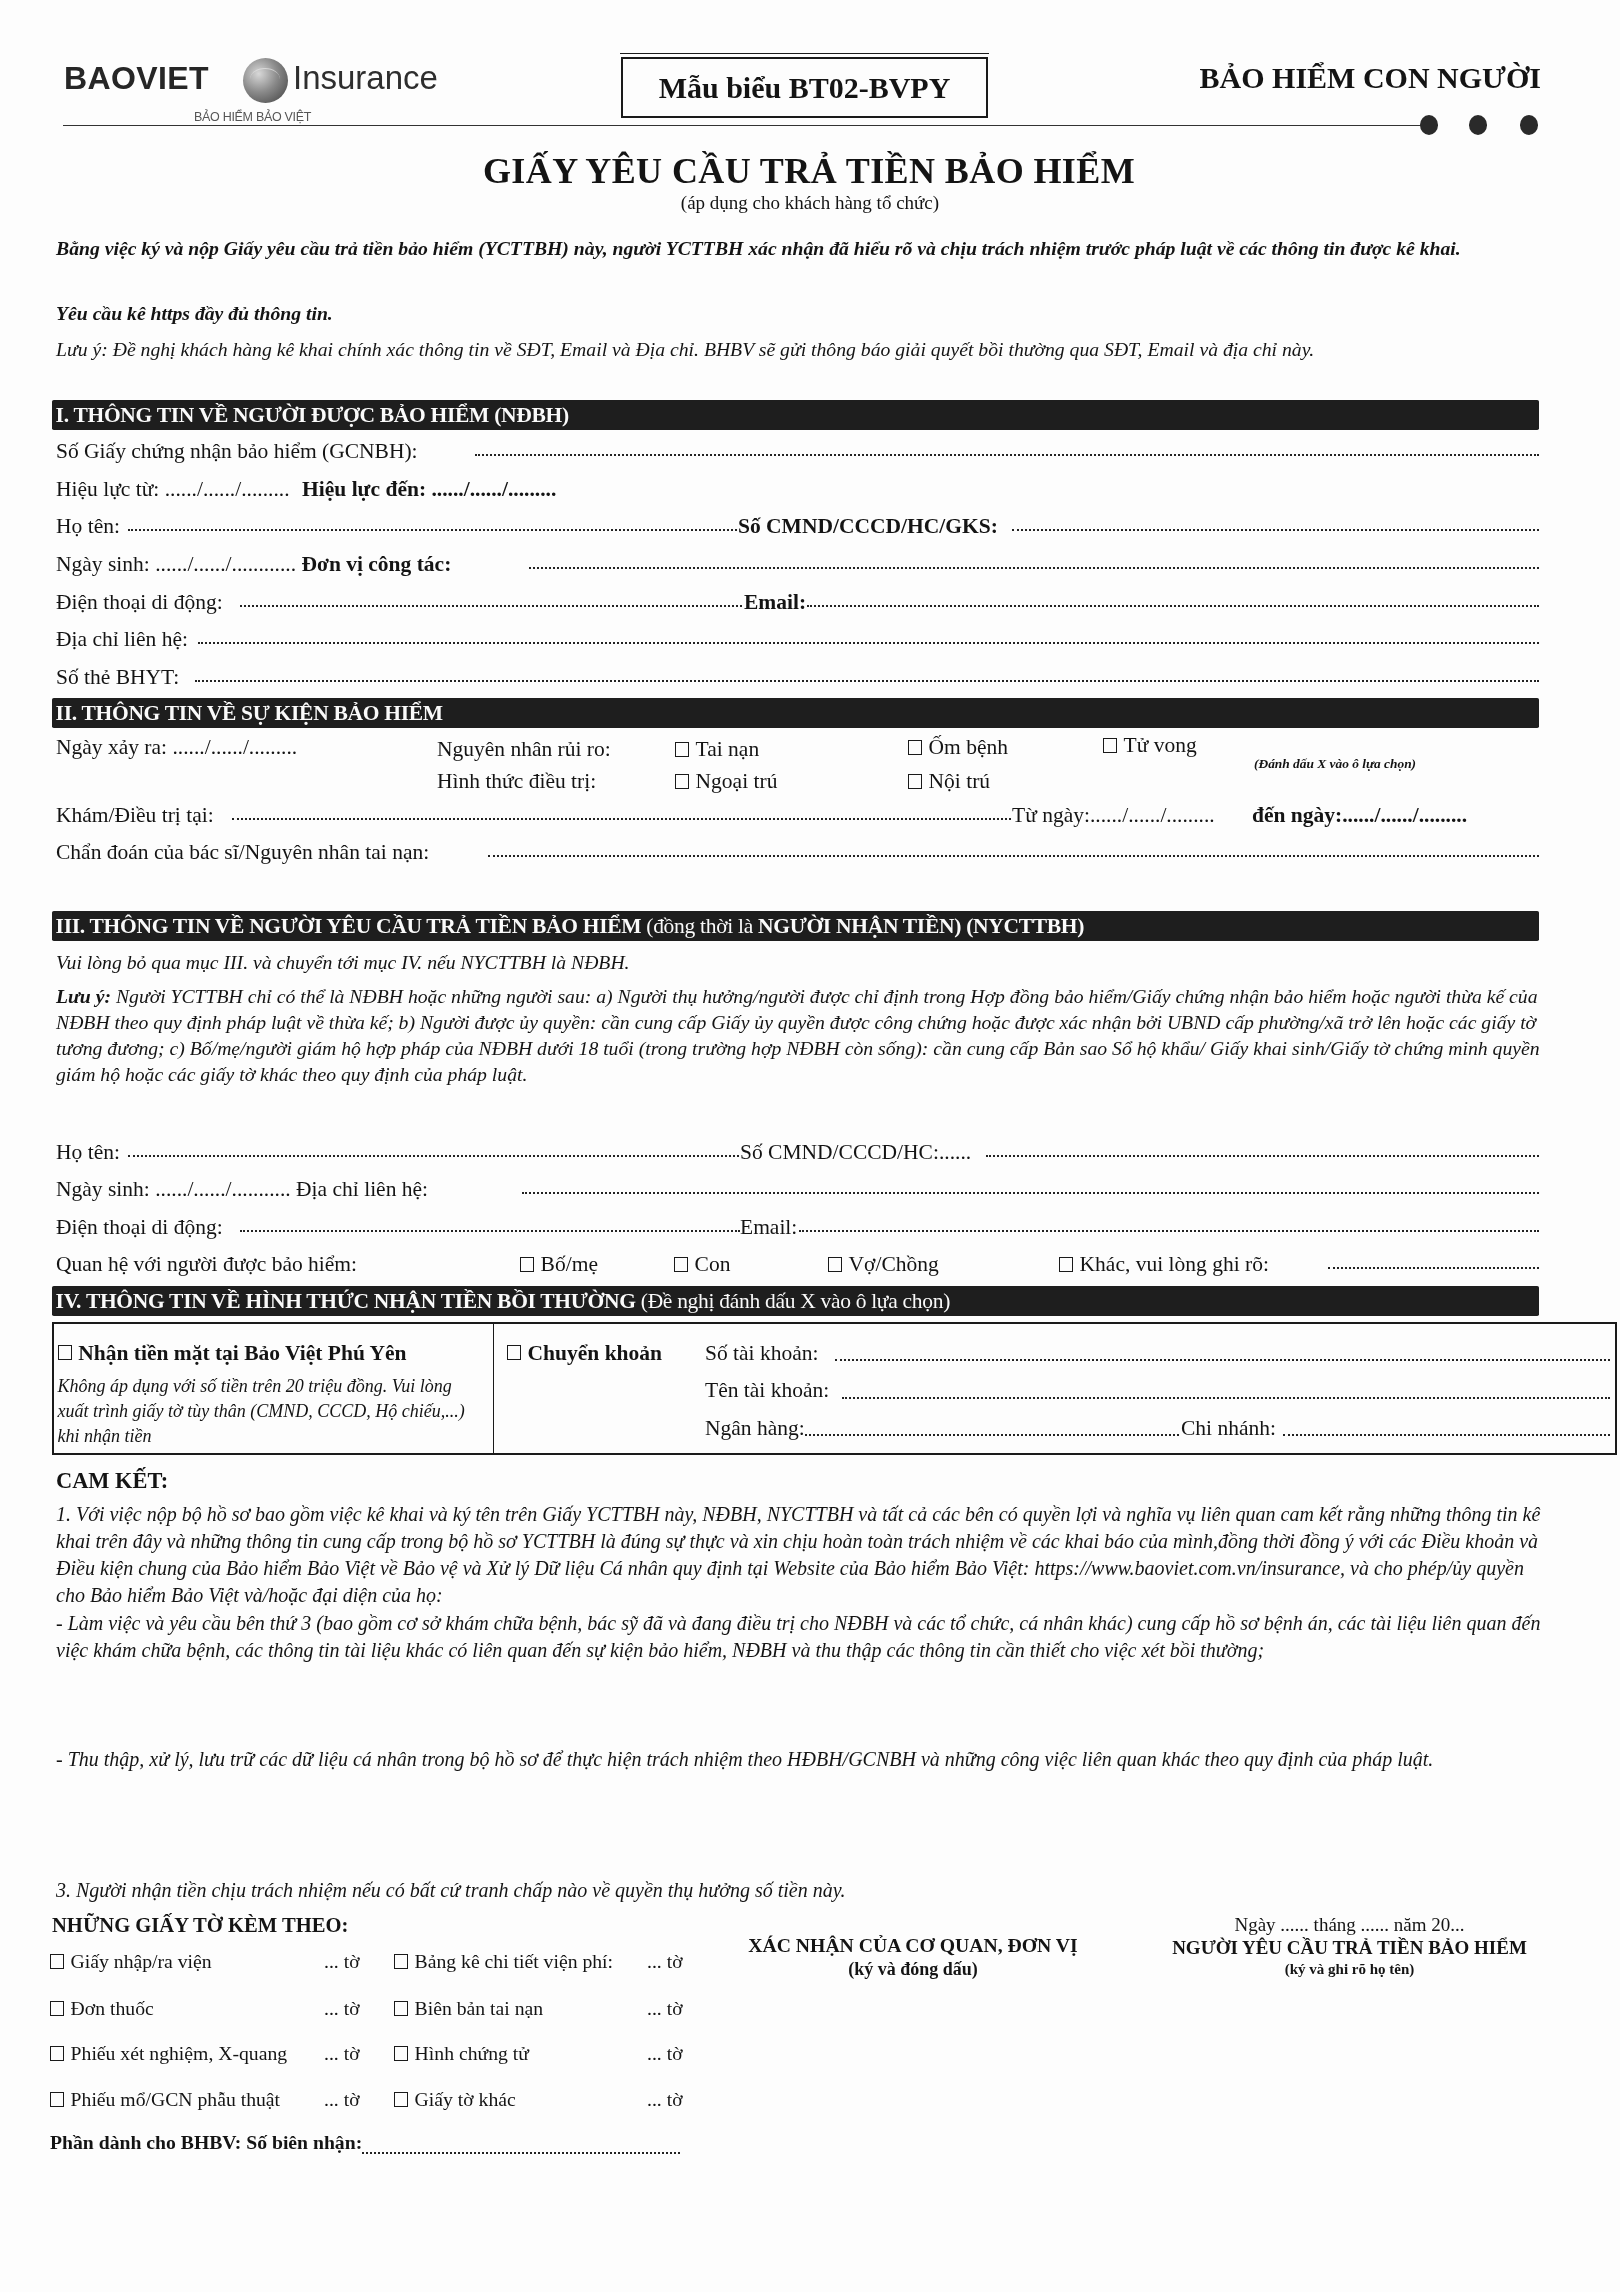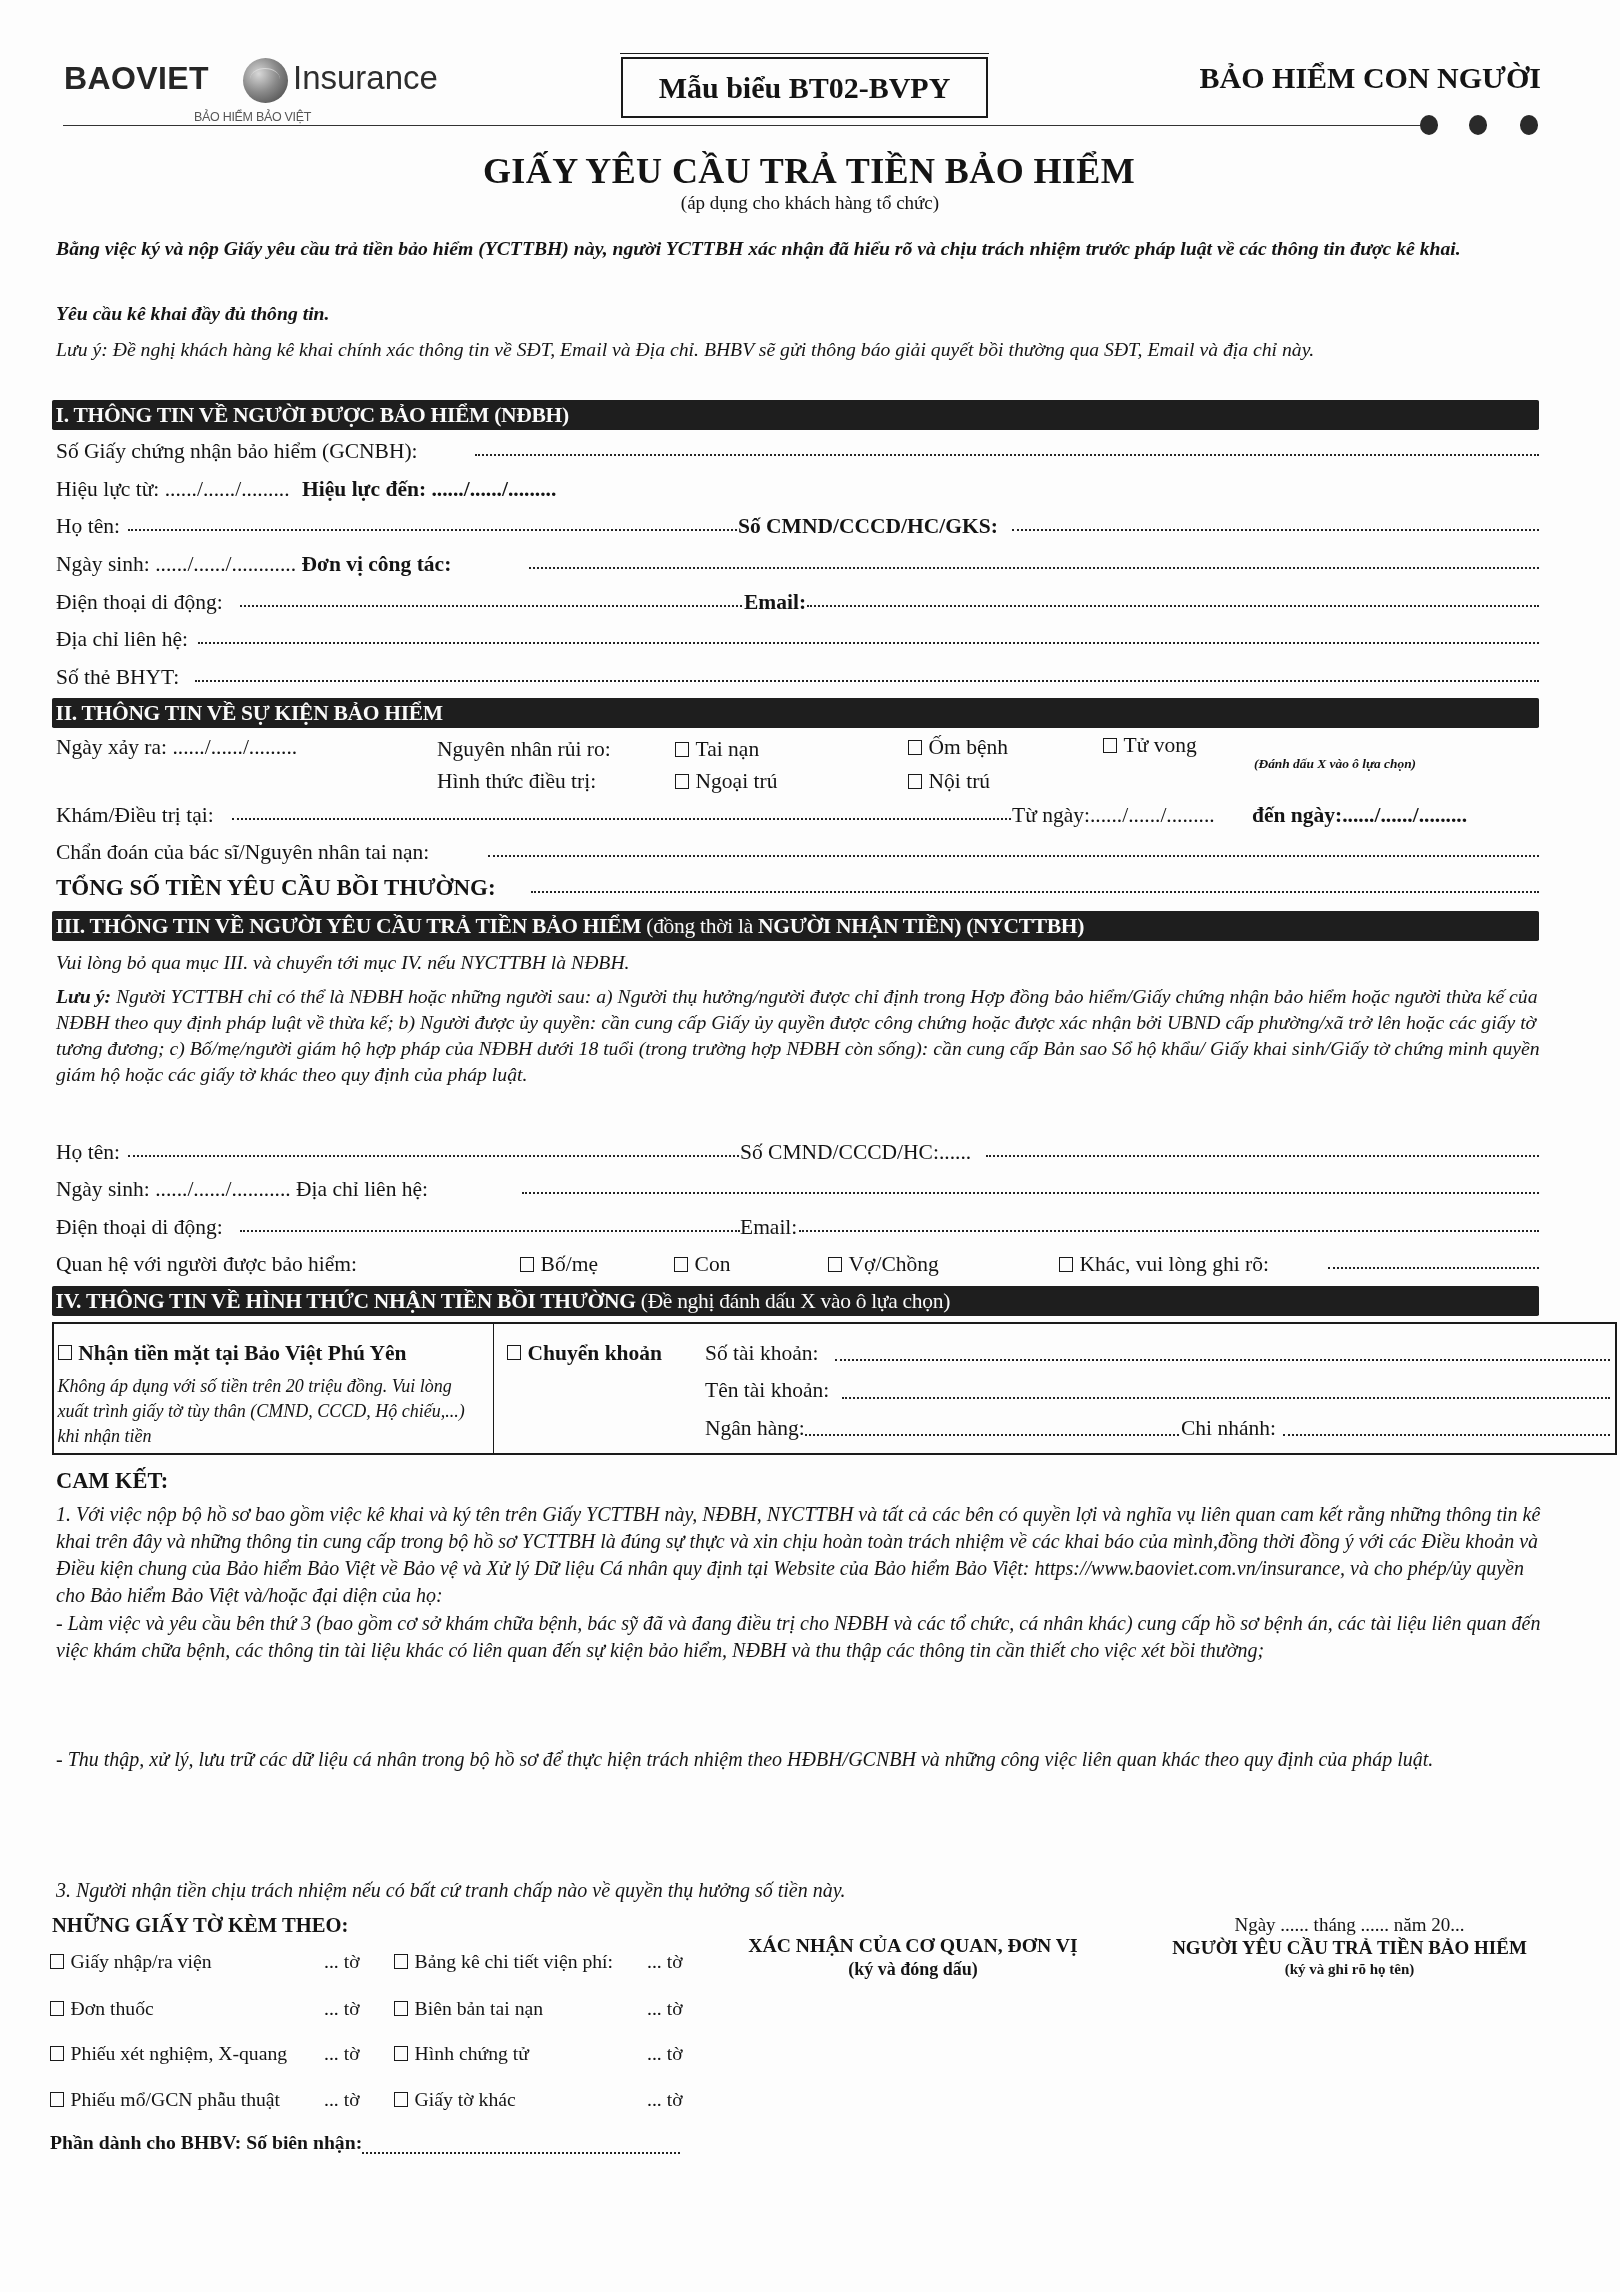--- a/index.html
+++ b/index.html
@@ -65,21 +65,21 @@
   <div class="category">BẢO HIỂM CON NGƯỜI</div>
   <div class="header-line"></div>
   <div class="dot" style="left:1420px"></div>
   <div class="dot" style="left:1469px"></div>
   <div class="dot" style="left:1520px"></div>
 
   <div class="title">GIẤY YÊU CẦU TRẢ TIỀN BẢO HIỂM</div>
   <div class="subtitle">(áp dụng cho khách hàng tổ chức)</div>
 
   <div class="intro" style="top:235px">Bằng việc ký và nộp Giấy yêu cầu trả tiền bảo hiểm (YCTTBH) này, người YCTTBH xác nhận đã hiểu rõ và chịu trách nhiệm trước pháp luật về các thông tin được kê khai.</div>
-  <div class="intro" style="top:300px">Yêu cầu kê khai đầy đủ thông tin.</div>
+  <div class="intro" style="top:300px">Yêu cầu kê https đầy đủ thông tin.</div>
   <div class="note" style="top:336px">Lưu ý: Đề nghị khách hàng kê khai chính xác thông tin về SĐT, Email và Địa chỉ. BHBV sẽ gửi thông báo giải quyết bồi thường qua SĐT, Email và địa chỉ này.</div>
 
   <div class="sec-bar" style="top:400px">I. THÔNG TIN VỀ NGƯỜI ĐƯỢC BẢO HIỂM (NĐBH)</div>
 
   <div class="row" style="top:435px">
     <span>Số Giấy chứng nhận bảo hiểm (GCNBH):</span>
     <span class="dots" style="position:absolute;left:419px;right:0"></span>
   </div>
   <div class="row" style="top:473px">
     <span>Hiệu lực từ: ....../....../.........</span>
@@ -126,24 +126,20 @@
 
   <div class="row" style="top:799px">
     <span>Khám/Điều trị tại:</span>
     <span class="dots" style="position:absolute;left:176px;width:779px"></span>
     <span class="abs" style="left:956px;top:0">Từ ngày:....../....../.........</span>
     <span class="abs bold" style="left:1196px;top:0">đến ngày:....../....../.........</span>
   </div>
   <div class="row" style="top:836px">
     <span>Chẩn đoán của bác sĩ/Nguyên nhân tai nạn:</span>
     <span class="dots" style="position:absolute;left:432px;right:0"></span>
-  </div>
-  <div class="row bold" style="top:872px;font-size:23px">
-    <span>TỔNG SỐ TIỀN YÊU CẦU BỒI THƯỜNG:</span>
-    <span class="dots" style="position:absolute;left:475px;right:0"></span>
   </div>
 
   <div class="sec-bar" style="top:911px">
     <span>III. THÔNG TIN VỀ NGƯỜI YÊU CẦU TRẢ TIỀN BẢO HIỂM</span>
     <span class="norm">(đồng thời là</span>
     <span>NGƯỜI NHẬN TIỀN)</span>
     <span>(NYCTTBH)</span>
   </div>
   <div class="note" style="top:949px">Vui lòng bỏ qua mục III. và chuyển tới mục IV. nếu NYCTTBH là NĐBH.</div>
   <div class="note" style="top:983px;line-height:26px">

